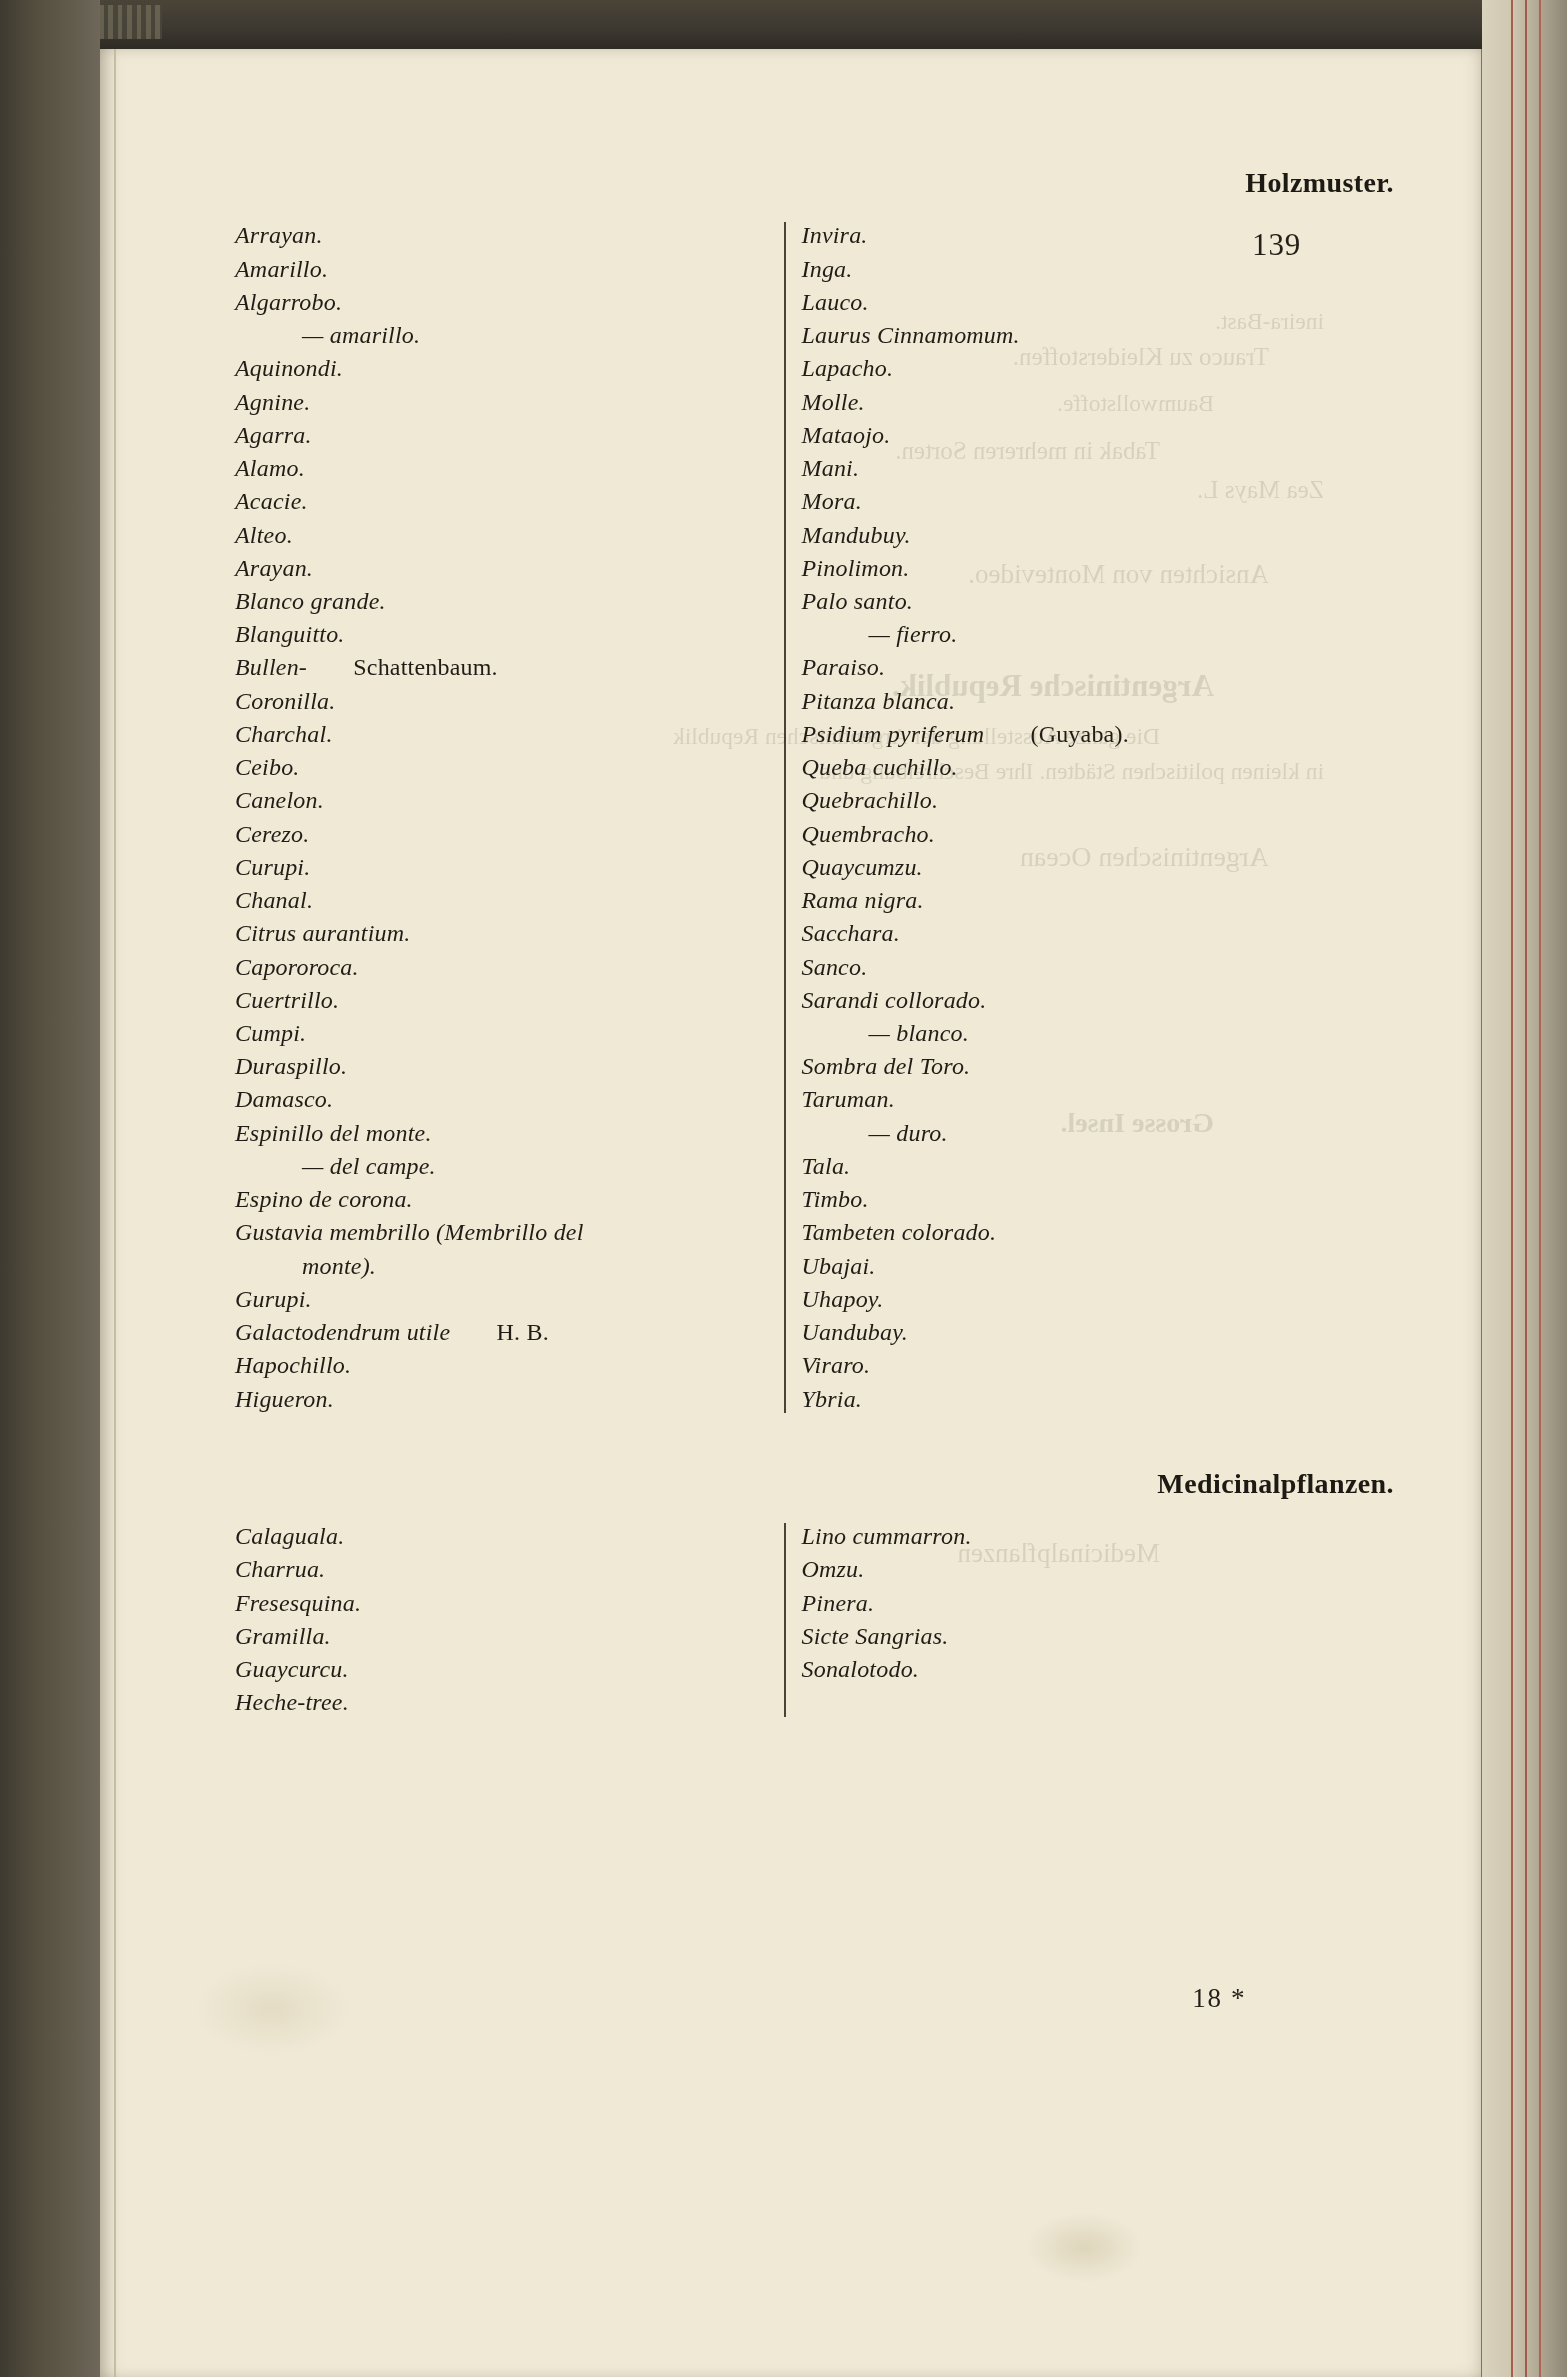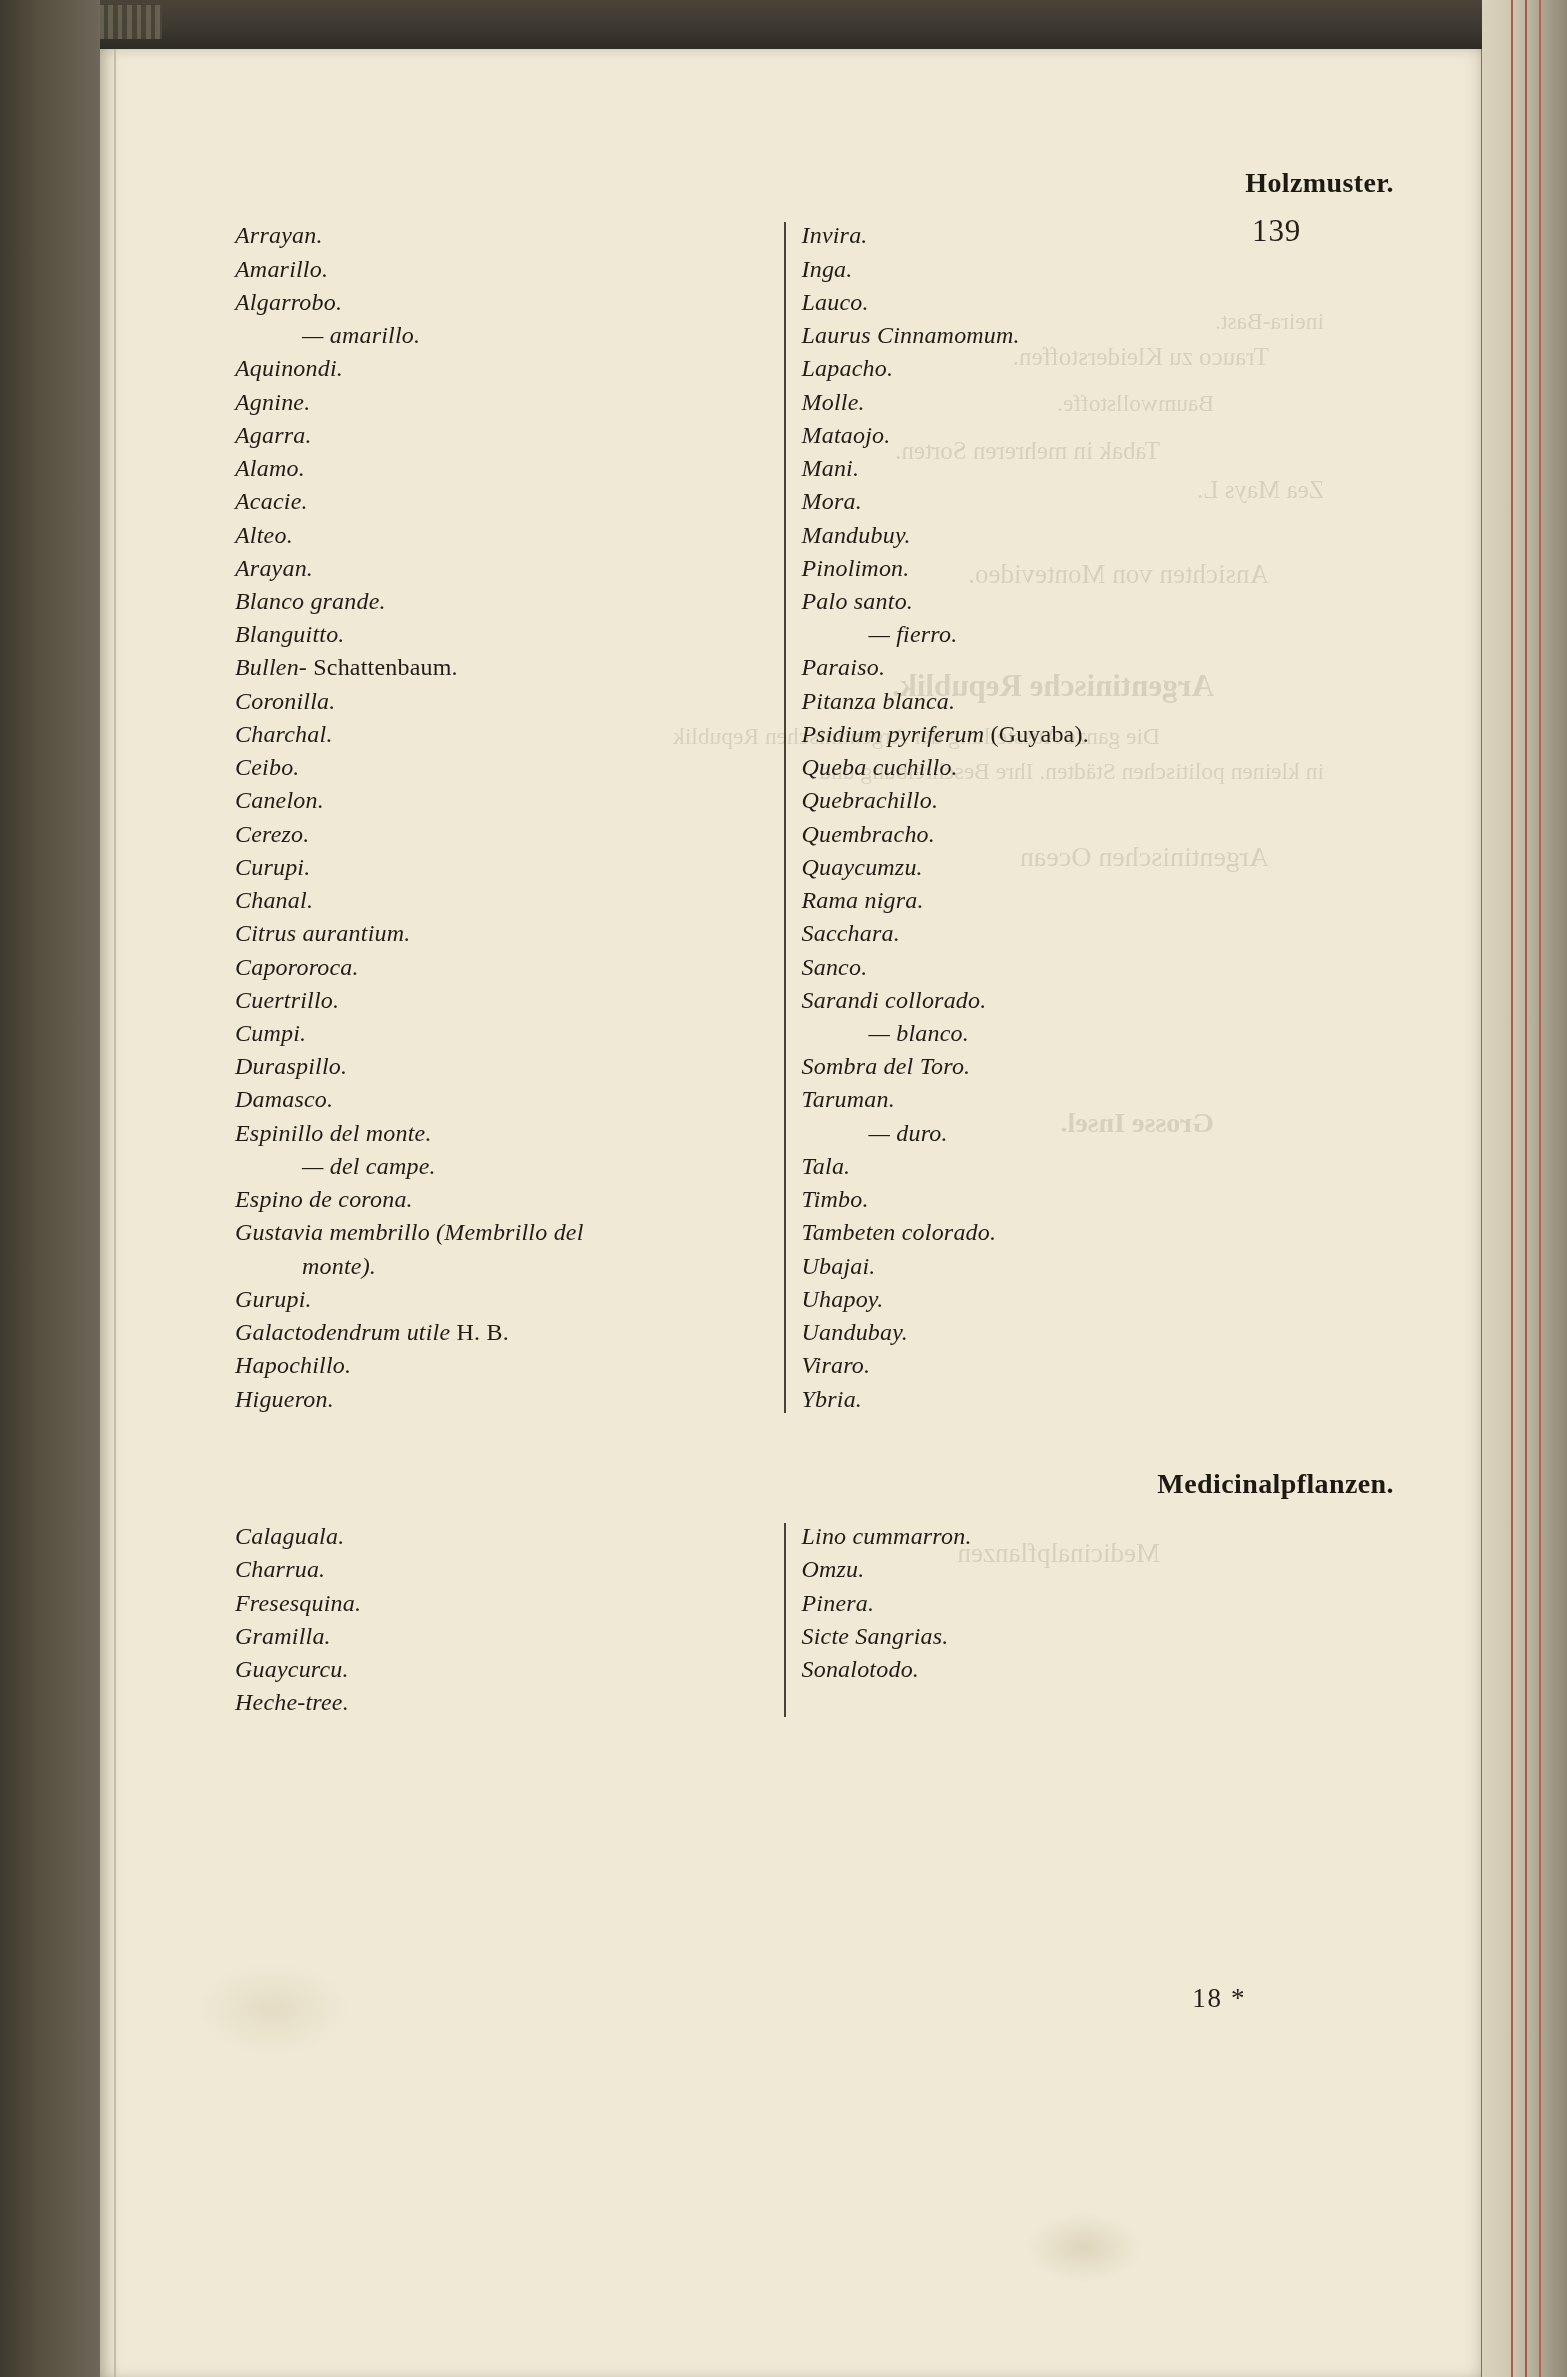--- a/index.html
+++ b/index.html
@@ -98,21 +98,21 @@
   .content {
     position: absolute;
     left: 118px; top: 118px;
     width: 1176px;
     color: #211d16;
   }
 
   .folio {
     position: absolute;
     right: 180px;
-    top: 164px;
+    top: 178px;
     font-size: 31px;
     letter-spacing: 0.8px;
     color: #241f18;
   }
 
   .section-title {
     text-align: right;
     font-size: 28px;
     font-weight: bold;
     letter-spacing: 0.4px;
@@ -144,21 +144,21 @@
     opacity: .85;
   }
 
   .entry {
     font-size: 24px;
     line-height: 1.385;
     font-style: italic;
     white-space: nowrap;
     letter-spacing: 0.2px;
   }
-  .entry .rm { font-style: normal; }
+  .entry .rm { font-style: normal; margin-left: 40px; }
   .entry.indent { padding-left: 67px; }
 
   .list-block { margin: 0; padding: 0; }
 
   .footer-sig {
     position: absolute;
     right: 235px;
     top: 1934px;
     font-size: 27px;
     letter-spacing: 1.6px;

